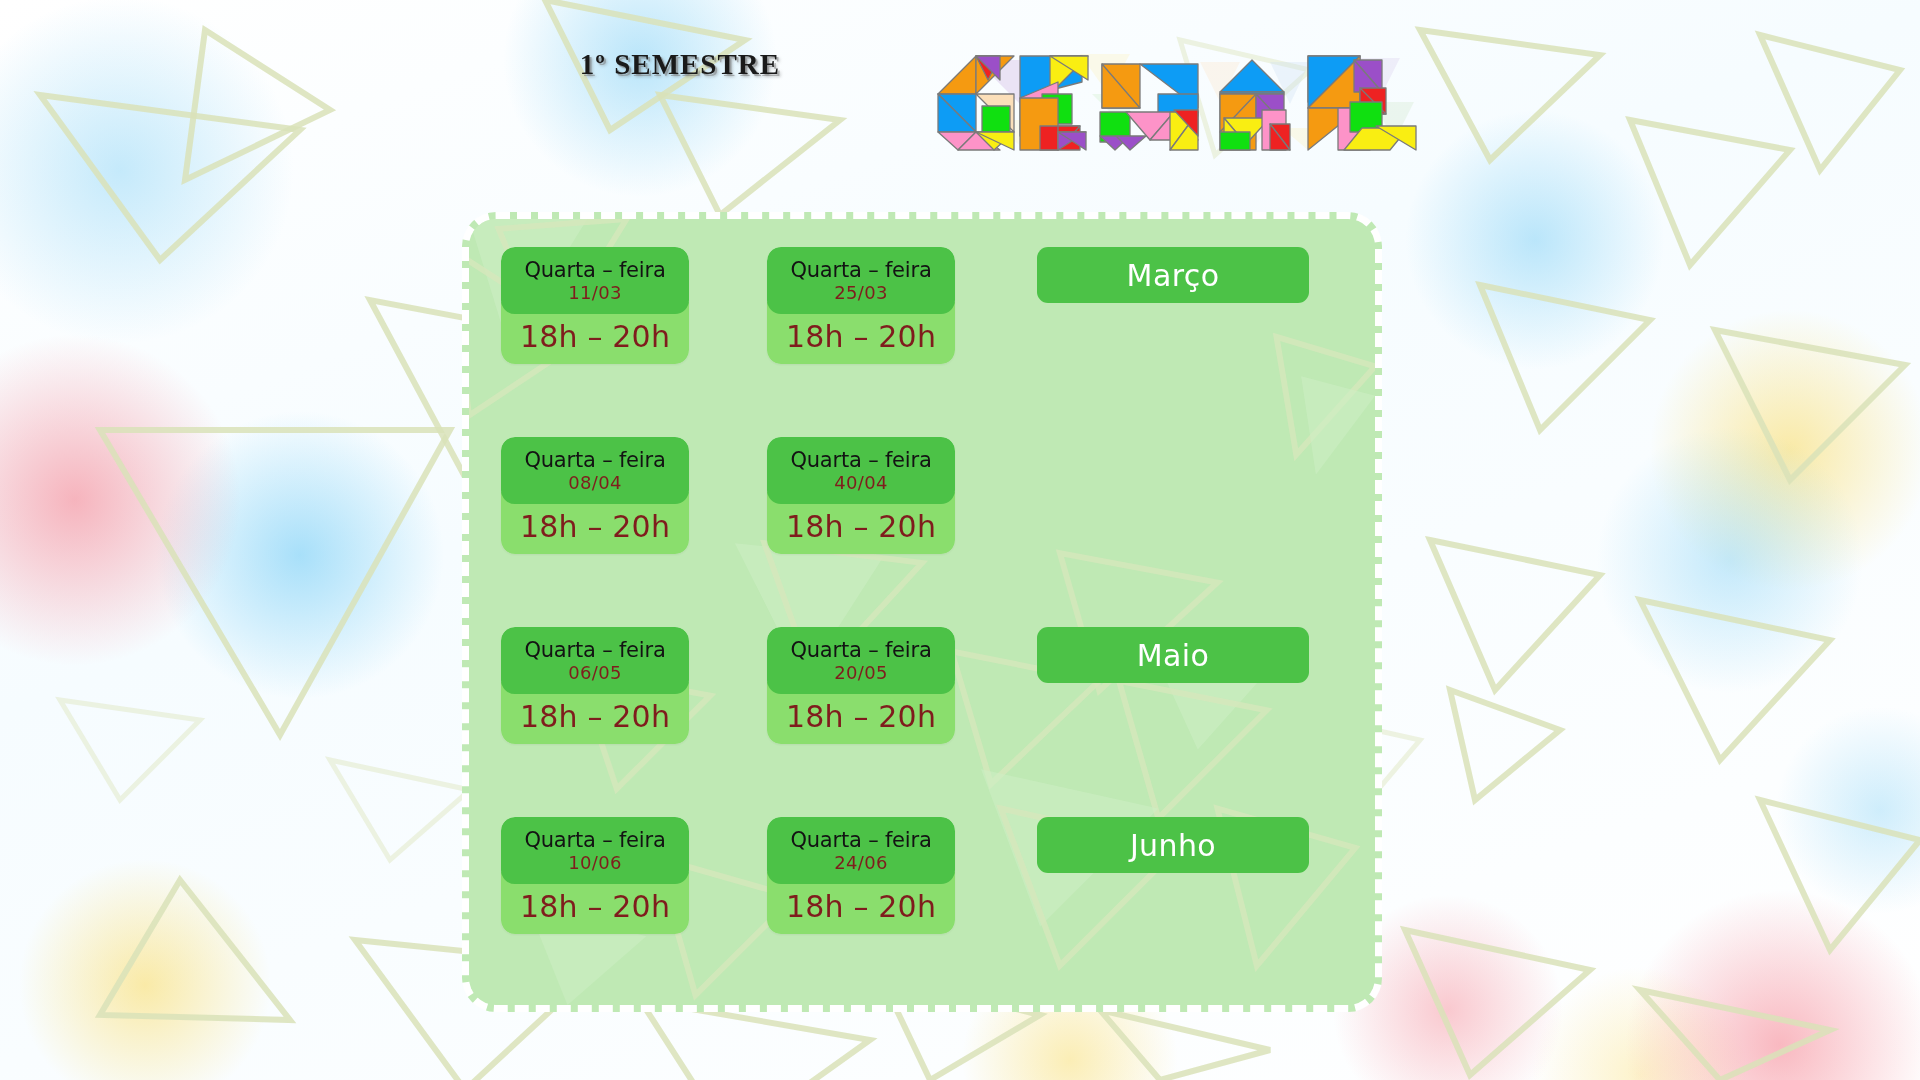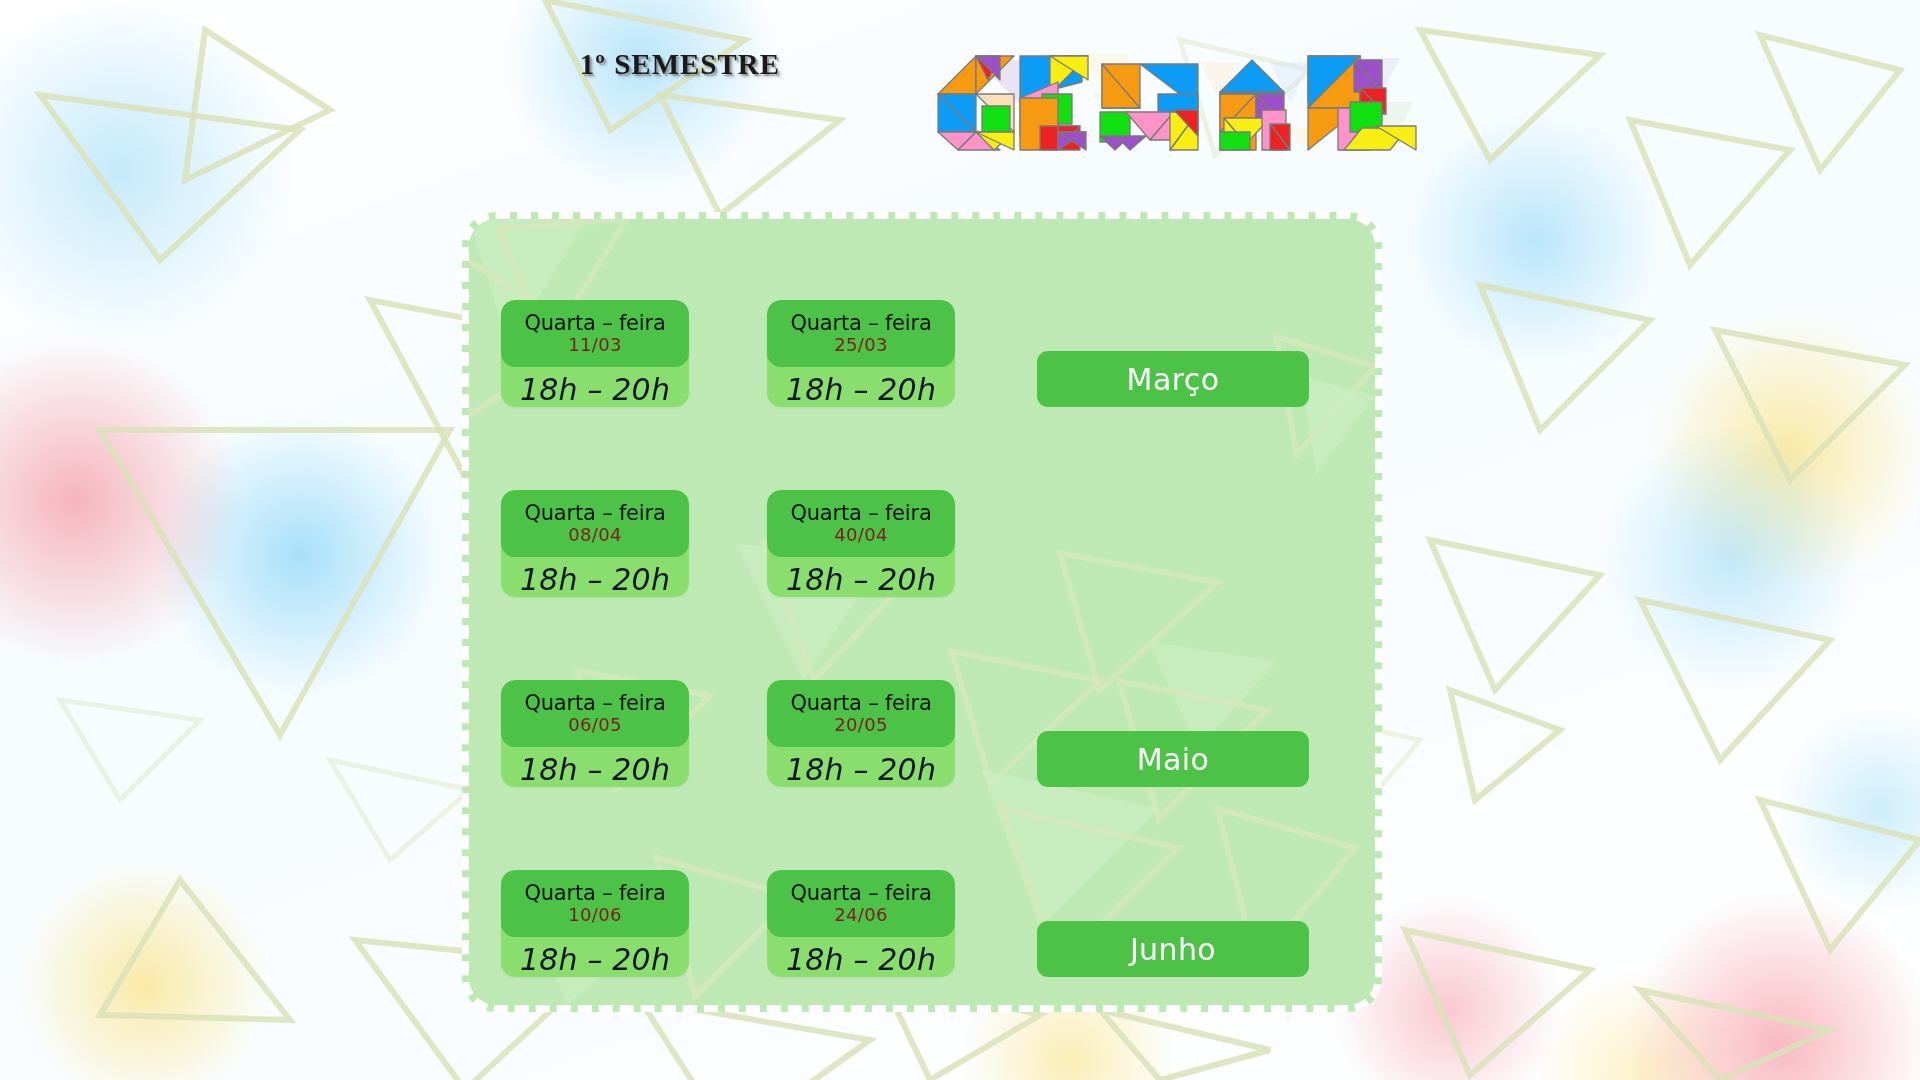--- a/index.html
+++ b/index.html
@@ -127,21 +127,21 @@
     inset: 0;
     padding: 28px 30px 28px 32px;
     display: flex;
     flex-direction: column;
     justify-content: space-between;
     z-index: 1;
   }
 
   .month-row {
     display: flex;
-    align-items: flex-end;
+    align-items: flex-start;
     height: 160px;
   }
 
   .session-card {
     width: 188px;
     border-radius: 14px;
     overflow: hidden;
     box-shadow: 0 1px 2px rgba(0,0,0,0.05);
   }
   .session-card:first-of-type { margin-right: 78px; }
@@ -166,30 +166,29 @@
     font-family: "DejaVu Sans", sans-serif;
     font-size: 18px;
     color: #7f1d1d;
     line-height: 1.15;
     letter-spacing: 0.3px;
   }
   .card-time {
     background: #8ade6d;
     border-radius: 0 0 14px 14px;
     margin-top: -12px;
-    padding: 17px 6px 0 6px;
+    padding: 17px 6px 10px 6px;
     text-align: center;
     font-family: "DejaVu Sans", sans-serif;
     font-size: 30px;
-    color: #0f172a;
+    color: #7f1d1d;
     letter-spacing: 0.2px;
     white-space: nowrap;
     position: relative;
     z-index: 1;
-    font-style: italic;
   }
 
   .month-badge {
     margin-left: 82px;
     width: 272px;
     height: 56px;
     background: #4cc247;
     border-radius: 11px;
     display: flex;
     align-items: center;

